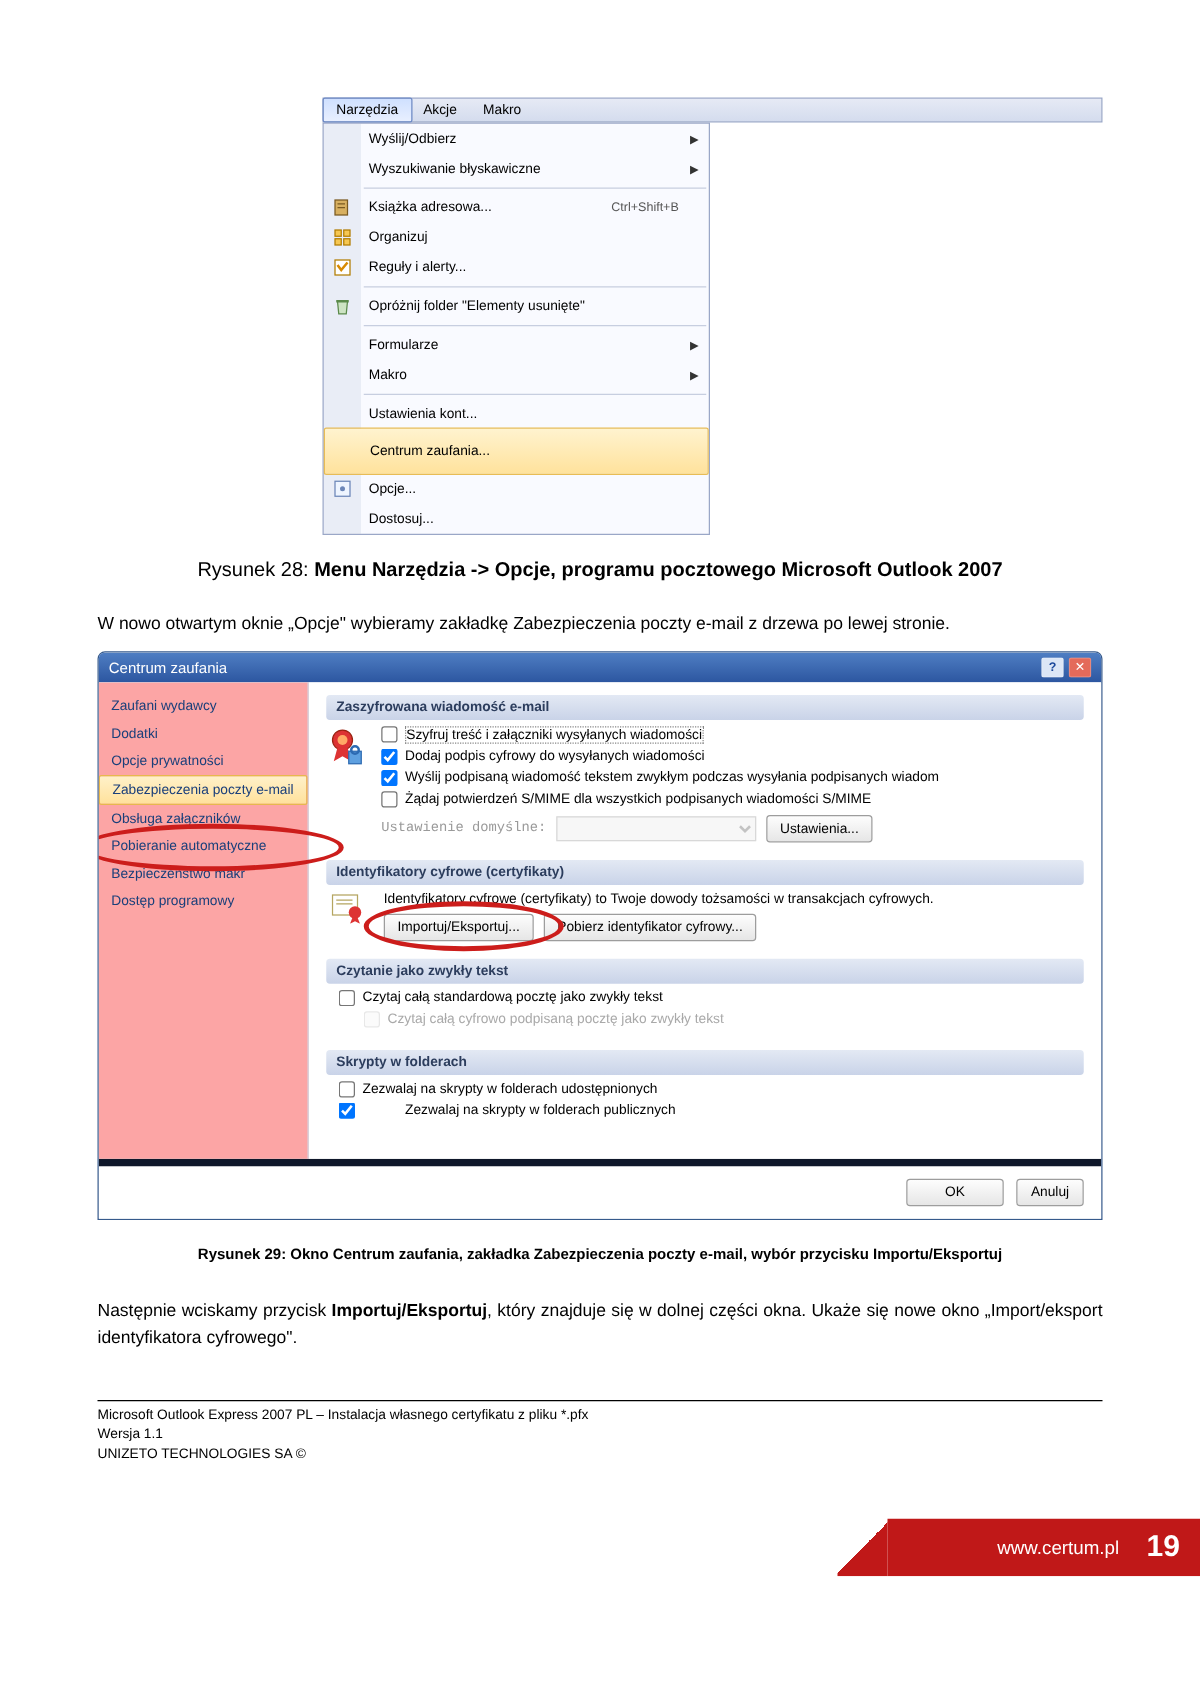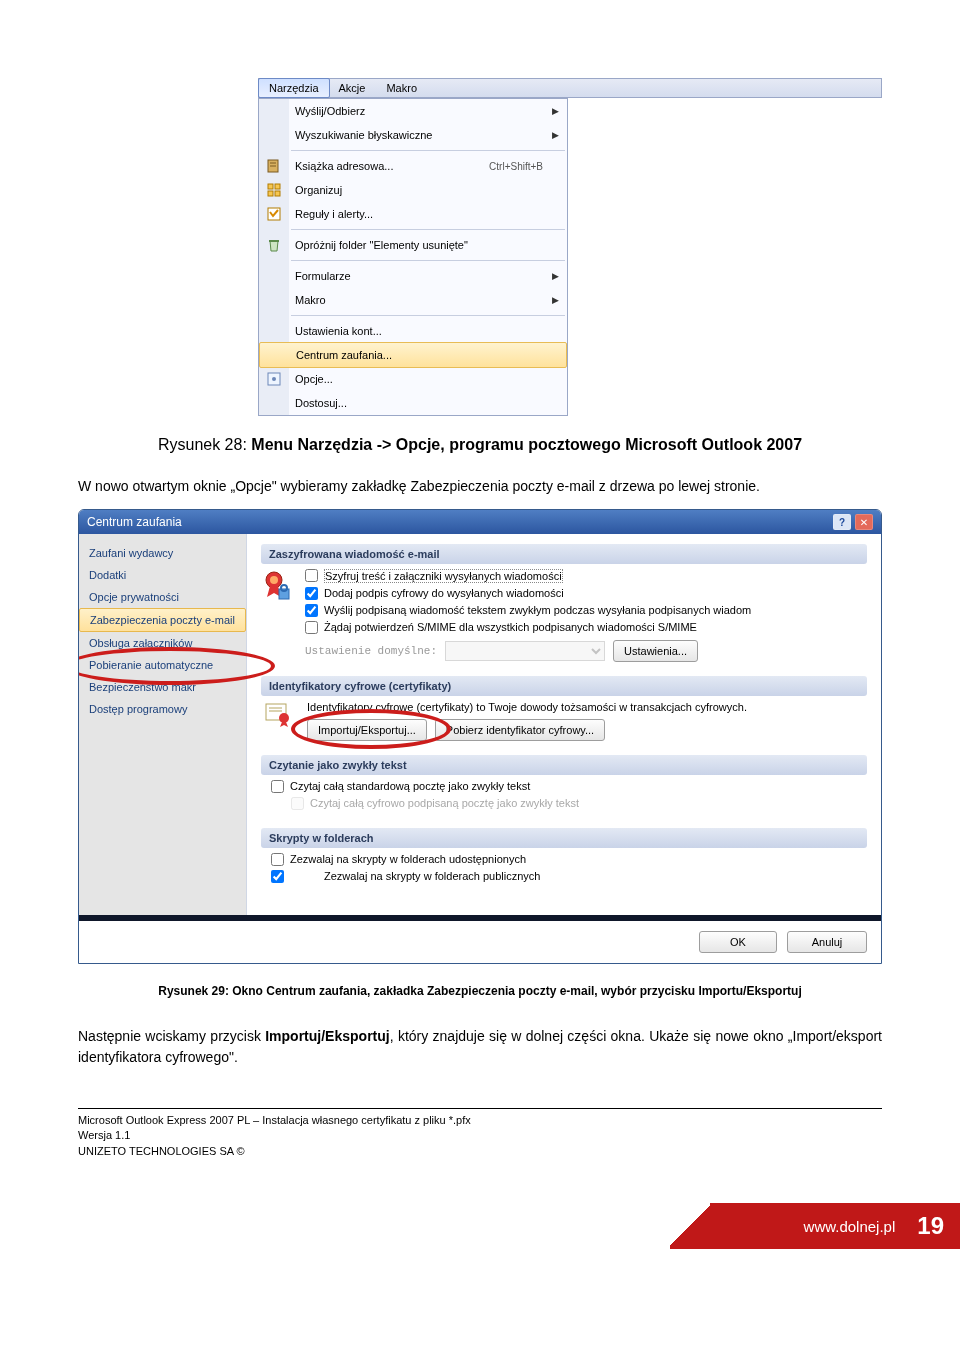--- a/index.html
+++ b/index.html
@@ -7,21 +7,21 @@
   .page { padding: 78px 78px 30px 78px; }
   
   
   .menu-wrap { margin-left: 180px; margin-bottom: 20px; }
   .menubar { display:flex; background: linear-gradient(#e6eaf5,#d4dcee); border:1px solid #9aa7c7; font-size:11px; }
   .menubar-item { padding: 3px 10px; border-right:1px solid transparent; }
   .menubar-item.active { background: linear-gradient(#cfe0ff,#e8efff); border:1px solid #6d8ac6; border-radius:2px; margin:-1px; }
   
   .dropdown { width: 310px; border:1px solid #9aa7c7; background: linear-gradient(to right,#e9edf6 30px,#f9faff 30px); font-size:11px; }
   .d-row { display:flex; align-items:center; height:24px; position:relative; }
-  .d-row.highlight { background: linear-gradient(#fff3cf,#ffe29c); border:1px solid #e8bc55; border-radius:2px; margin:-1px 0; height:26px; }
+  .d-row.highlight { background: linear-gradient(#fff3cf,#ffe29c); border:1px solid #e8bc55; border-radius:2px; margin:-1px 0; height:38px; }
   .d-icon { width:30px; display:flex; justify-content:center; align-items:center; }
   .d-icon svg { width:16px; height:16px; }
   .d-label { flex:1; padding:0 6px; }
   .d-shortcut { color:#555; padding-right:24px; font-size:10px; }
   .d-arrow { position:absolute; right:8px; font-size:9px; color:#333; }
   .d-sep { height:1px; background:#c7cee0; margin:3px 2px 3px 32px; }
 
   
   .caption1 { font-size:16px; text-align:center; margin:14px 0 22px; }
   .caption1 .b { font-weight:bold; }
@@ -29,21 +29,21 @@
   .caption2 { font-size:12px; font-weight:bold; text-align:center; margin:20px 0 28px; }
 
   
   .trust { border:1px solid #365a8c; border-radius:6px 6px 0 0; overflow:hidden; font-size:11px; margin-top:12px; }
   .trust-title { background: linear-gradient(#4f7ec3,#2c56a0); color:#fff; padding:4px 8px; font-size:12px; display:flex; align-items:center; }
   .trust-title .btns { margin-left:auto; display:flex; gap:4px; }
   .trust-title .btns span { width:18px; height:16px; background:#e46a5a; border:1px solid #fff3; border-radius:2px; display:flex; align-items:center; justify-content:center; font-size:10px; }
   .trust-title .btns span.help { background:#dce6f6; color:#1d4a9c; font-weight:bold; }
   
   .trust-body { display:flex; background:#fff; }
-  .trust-nav { width:168px; background:#e5e5e5; padding:8px 0; font-size:11px; border-right:1px solid #d0d7e5; position:relative; }
+  .trust-nav { width:168px; background:#fca5a5; padding:8px 0; font-size:11px; border-right:1px solid #d0d7e5; position:relative; }
   .tn-item { padding:5px 10px; color:#1a3f7a; }
   .tn-item.sel { background:linear-gradient(#fff1c9,#ffe19c); border:1px solid #e7b84e; border-radius:2px; }
   .tn-highlight { position:absolute; top:113px; left:-14px; width:210px; height:38px; border:4px solid #cc1d1b; border-radius:50%/50%; pointer-events:none; }
   
   .trust-main { flex:1; padding:10px 14px 14px 14px; background:#fff; }
   .group { margin-bottom:10px; }
   .group-head { background:linear-gradient(#e3e9f4,#c9d3e8); padding:4px 8px; font-weight:bold; font-size:11px; color:#2c3d5d; border-radius:3px; margin-bottom:5px; }
   .g-body { padding:0 4px 4px 4px; }
   .g-row { display:flex; align-items:flex-start; gap:6px; margin-bottom:4px; padding-left:40px; font-size:11px; }
   .g-row input[type=checkbox]{ width:13px; height:13px; }
@@ -281,21 +281,21 @@
             <div class="g-row" style="padding-left:6px;gap:40px;">
                 <input type="checkbox" checked="" style="">
                 <span>Zezwalaj na skrypty w folderach publicznych</span>
               </div>
           </div>
         </div>
       </div>
     </div>
     <div class="trust-foot">
       <button class="wbtn" style="width:78px;">OK</button>
-      <button class="wbtn" style="width:80px;">Anuluj</button>
+      <button class="wbtn" style="width:54px;">Anuluj</button>
     </div>
   </div>
 
   <div class="caption2">Rysunek 29: Okno Centrum zaufania, zakładka Zabezpieczenia poczty e-mail, wybór przycisku Importu/Eksportuj</div>
 
   <p class="para">
     <span>Następnie wciskamy przycisk </span><b>Importuj/Eksportuj</b><span>, który znajduje się w dolnej części okna. Ukaże się nowe okno „Import/eksport identyfikatora cyfrowego".</span>
   </p>
 
   <div class="footer-rule"></div>
@@ -303,16 +303,16 @@
     <div>Microsoft Outlook Express 2007 PL – Instalacja własnego certyfikatu z pliku *.pfx</div>
     <div>Wersja 1.1</div>
     <div>UNIZETO TECHNOLOGIES SA ©</div>
   </div>
 </div>
 
 <div class="pagebar">
   <div class="spacer"></div>
   <div class="wedge"></div>
   <div class="red">
-    <span class="url">www.dolnej.pl</span>
+    <span class="url">www.certum.pl</span>
     <span class="num">19</span>
   </div>
 </div>
 
 </body></html>

